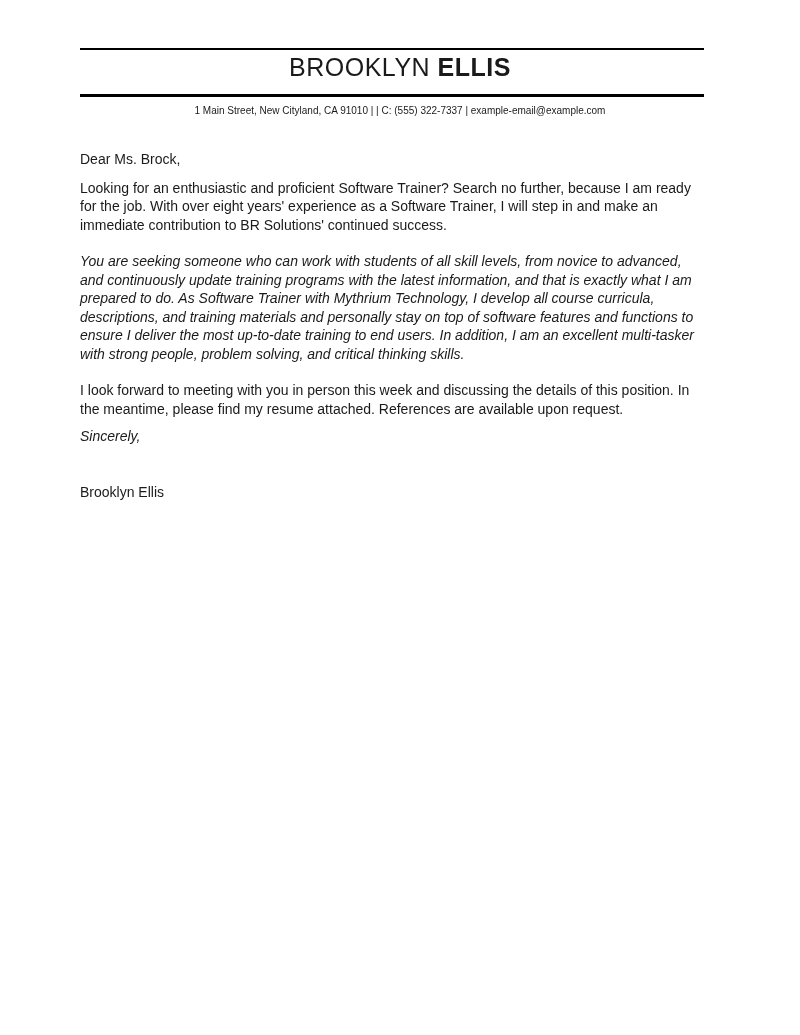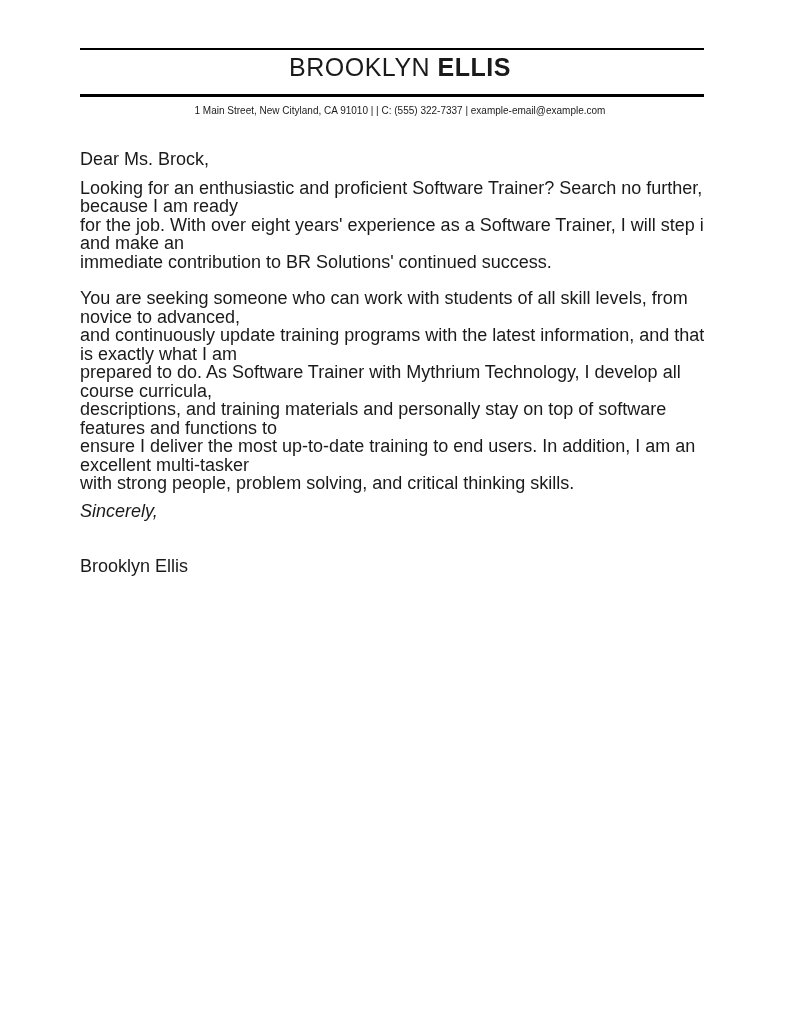--- a/index.html
+++ b/index.html
@@ -27,25 +27,25 @@
   .name-line .last { font-weight: bold; }
 
   .contact-line {
     margin-top: 7px;
     text-align: center;
     font-size: 10px;
     line-height: 14px;
     white-space: nowrap;
   }
 
-  .body-text { font-size: 18px; line-height: 18.5px; margin-top: 32px; }
+  .body-text { font-size: 14px; line-height: 18.5px; margin-top: 32px; }
   .salutation { margin-top: 12px; }
   .para { white-space: pre-line; }
   .para-1 { margin-top: 10px; }
-  .para-2 { margin-top: 18px; }
+  .para-2 { margin-top: 18px; font-style: italic; }
   .para-3 { margin-top: 18px; }
   .closing { margin-top: 9px; font-style: italic; }
   .signature { margin-top: 37px; }
 </style>
 </head>
 <body>
 
 <div class="page">
   <div class="content">
 
@@ -64,18 +64,20 @@
       <div class="salutation">Dear Ms. Brock,</div>
       <div class="para para-1">Looking for an enthusiastic and proficient Software Trainer? Search no further, because I am ready
 for the job. With over eight years' experience as a Software Trainer, I will step in and make an
 immediate contribution to BR Solutions' continued success.</div>
       <div class="para para-2">You are seeking someone who can work with students of all skill levels, from novice to advanced,
 and continuously update training programs with the latest information, and that is exactly what I am
 prepared to do. As Software Trainer with Mythrium Technology, I develop all course curricula,
 descriptions, and training materials and personally stay on top of software features and functions to
 ensure I deliver the most up-to-date training to end users. In addition, I am an excellent multi-tasker
 with strong people, problem solving, and critical thinking skills.</div>
+      <div class="para para-3">I look forward to meeting with you in person this week and discussing the details of this position. In
+the meantime, please find my resume attached. References are available upon request.</div>
       <div class="closing">Sincerely,</div>
       <div class="signature">Brooklyn Ellis</div>
     </div>
 
   </div>
 </div>
 
 </body></html>

